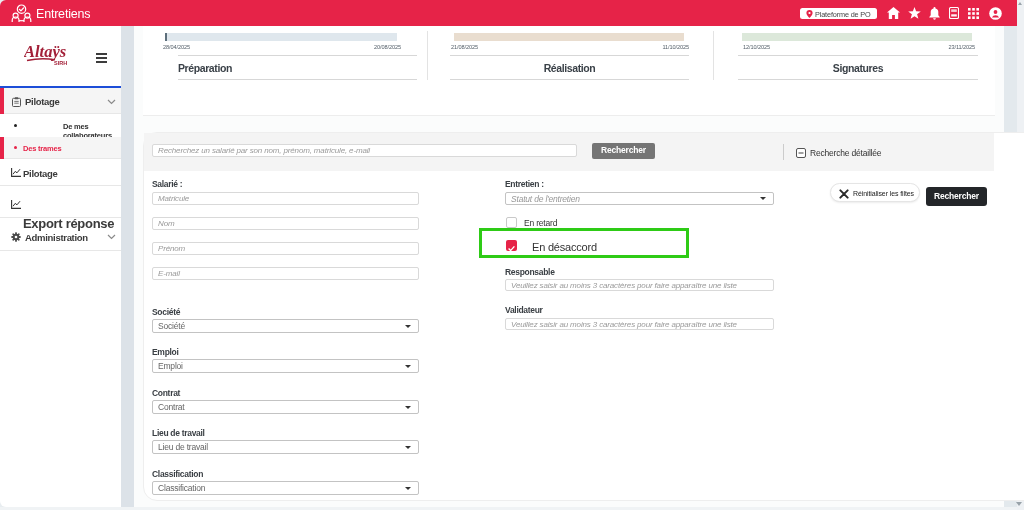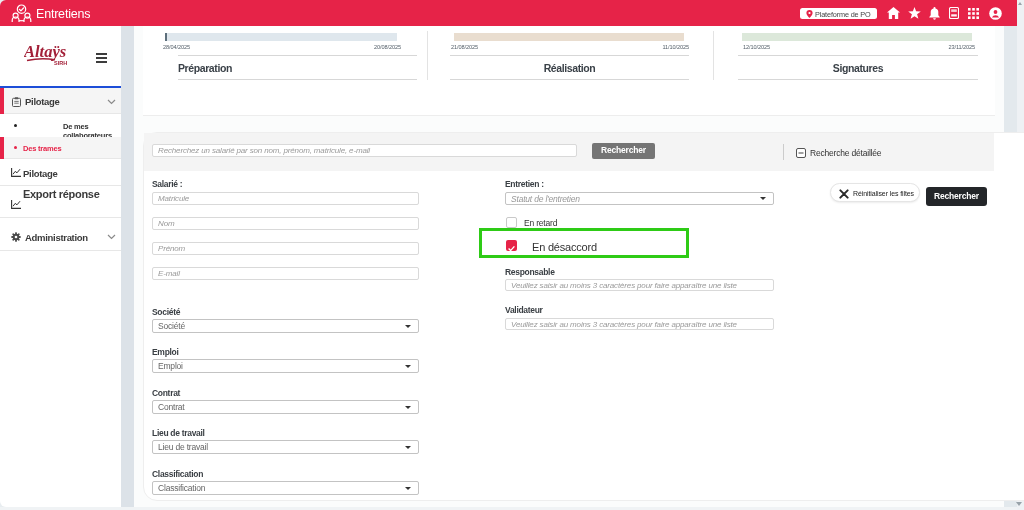--- a/index.html
+++ b/index.html
@@ -129,21 +129,21 @@
       <path d="M2 6.2 L4.2 3.4 L6 4.8 L9 1.2" fill="none" stroke="#333" stroke-width="1"></path>
     </svg>
     <div class="abs" style="left:23px; top:8.5px; font-size:9.5px; font-weight:bold; color:#3a3a3a; letter-spacing:-0.3px;">Pilotage</div>
   </div>
 
   <div class="abs" style="left:0; top:160px; width:121px; height:32px; border-bottom:1px solid #e7e7e7;">
     <svg class="abs" style="left:11px; top:14px;" width="10" height="9" viewBox="0 0 10 9">
       <path d="M0.6 0 V8.4 H10" fill="none" stroke="#333" stroke-width="1.1"></path>
       <path d="M2 6.2 L4.2 3.4 L6 4.8 L9 1.2" fill="none" stroke="#333" stroke-width="1"></path>
     </svg>
-    <div class="abs" style="left:23px; top:2px; font-size:11px; font-weight:bold; color:#3a3a3a; letter-spacing:-0.3px;">Export réponse</div>
+    <div class="abs" style="left:23px; top:30px; font-size:13px; font-weight:bold; color:#3a3a3a; letter-spacing:-0.3px;">Export réponse</div>
   </div>
 
   <div class="abs" style="left:0; top:192px; width:121px; height:33px; border-bottom:1px solid #e7e7e7;">
     <svg class="abs" style="left:11px; top:13.5px;" width="10" height="10" viewBox="0 0 20 20">
       <g fill="#4a4a4a">
         <circle cx="10" cy="10" r="6.5"></circle>
         <rect x="8.2" y="0.5" width="3.6" height="5" rx="1.2"></rect>
         <rect x="8.2" y="14.5" width="3.6" height="5" rx="1.2"></rect>
         <rect x="0.5" y="8.2" width="5" height="3.6" rx="1.2"></rect>
         <rect x="14.5" y="8.2" width="5" height="3.6" rx="1.2"></rect>

